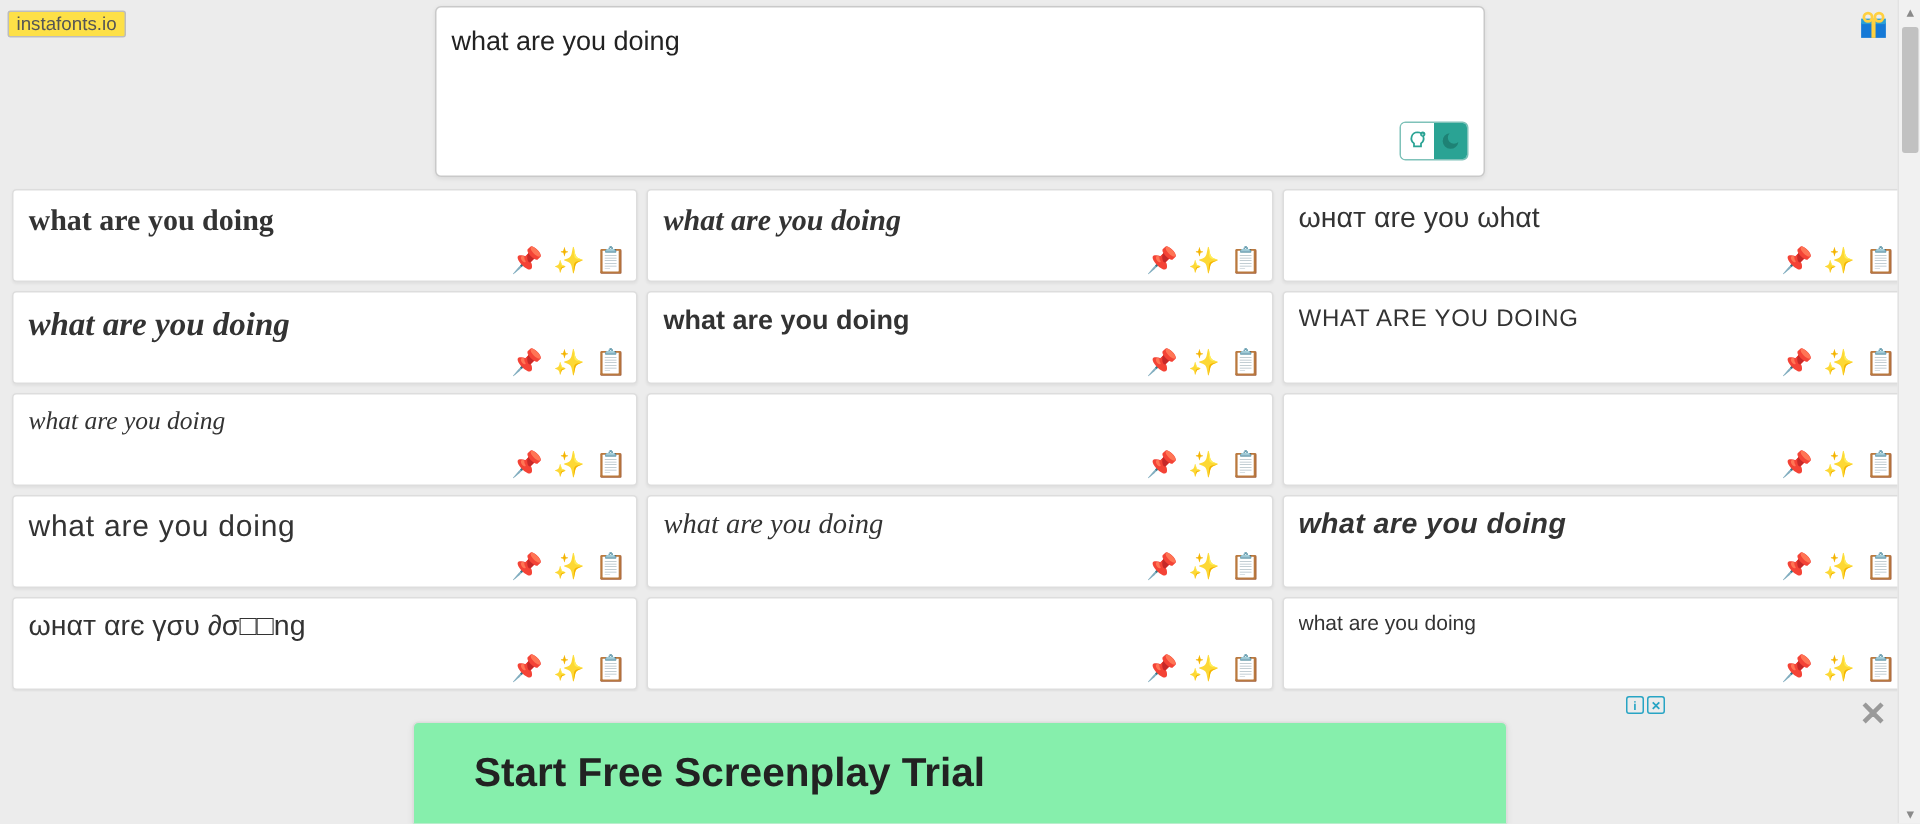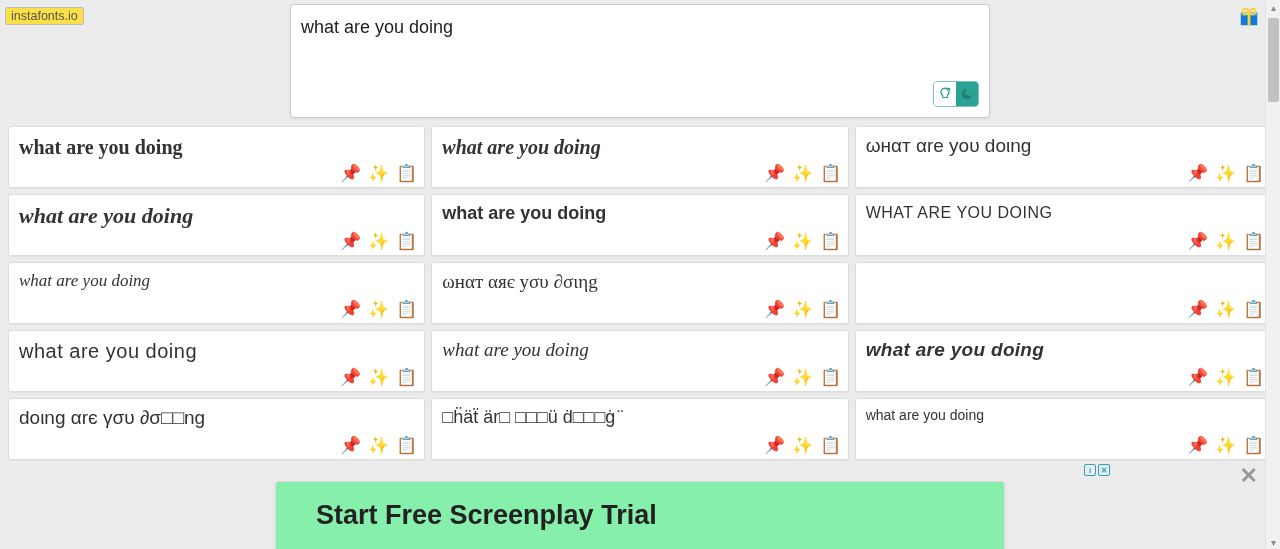--- a/index.html
+++ b/index.html
@@ -254,21 +254,21 @@
     </div>
     <div class="card">
       <div class="card-text style-serif-bolditalic">what are you doing</div>
       <div class="card-actions">
         <div class="icon-btn">📌</div>
         <div class="icon-btn">✨</div>
         <div class="icon-btn">📋</div>
       </div>
     </div>
     <div class="card">
-      <div class="card-text style-greek2">ωнαт αre yoυ doιng</div>
+      <div class="card-text style-greek2">ωнαт αre yoυ ωhαt</div>
       <div class="card-actions">
         <div class="icon-btn">📌</div>
         <div class="icon-btn">✨</div>
         <div class="icon-btn">📋</div>
       </div>
     </div>
     <div class="card">
       <div class="card-text style-script">what are you doing</div>
       <div class="card-actions">
         <div class="icon-btn">📌</div>
@@ -294,21 +294,20 @@
     </div>
     <div class="card">
       <div class="card-text style-script2">what are you doing</div>
       <div class="card-actions">
         <div class="icon-btn">📌</div>
         <div class="icon-btn">✨</div>
         <div class="icon-btn">📋</div>
       </div>
     </div>
     <div class="card">
-      <div class="card-text style-greek">ωнαт αяє уσυ ∂σιηg</div>
       <div class="card-actions">
         <div class="icon-btn">📌</div>
         <div class="icon-btn">✨</div>
         <div class="icon-btn">📋</div>
       </div>
     </div>
     <div class="card">
       <div class="card-actions">
         <div class="icon-btn">📌</div>
         <div class="icon-btn">✨</div>
@@ -333,29 +332,28 @@
     </div>
     <div class="card">
       <div class="card-text style-sans-bolditalic">what are you doing</div>
       <div class="card-actions">
         <div class="icon-btn">📌</div>
         <div class="icon-btn">✨</div>
         <div class="icon-btn">📋</div>
       </div>
     </div>
     <div class="card">
-      <div class="card-text style-greek2">doιng αrє γσυ ∂σ□□ng</div>
-      <div class="card-actions">
-        <div class="icon-btn">📌</div>
-        <div class="icon-btn">✨</div>
-        <div class="icon-btn">📋</div>
-      </div>
-    </div>
-    <div class="card">
-      <div class="card-text style-dots">□ḧäẗ är□ □□□ü ḋ□□□ġ ̈</div>
+      <div class="card-text style-greek2">ωнαт αrє γσυ ∂σ□□ng</div>
+      <div class="card-actions">
+        <div class="icon-btn">📌</div>
+        <div class="icon-btn">✨</div>
+        <div class="icon-btn">📋</div>
+      </div>
+    </div>
+    <div class="card">
       <div class="card-actions">
         <div class="icon-btn">📌</div>
         <div class="icon-btn">✨</div>
         <div class="icon-btn">📋</div>
       </div>
     </div>
     <div class="card">
       <div class="card-text style-plain">what are you doing</div>
       <div class="card-actions">
         <div class="icon-btn">📌</div>

